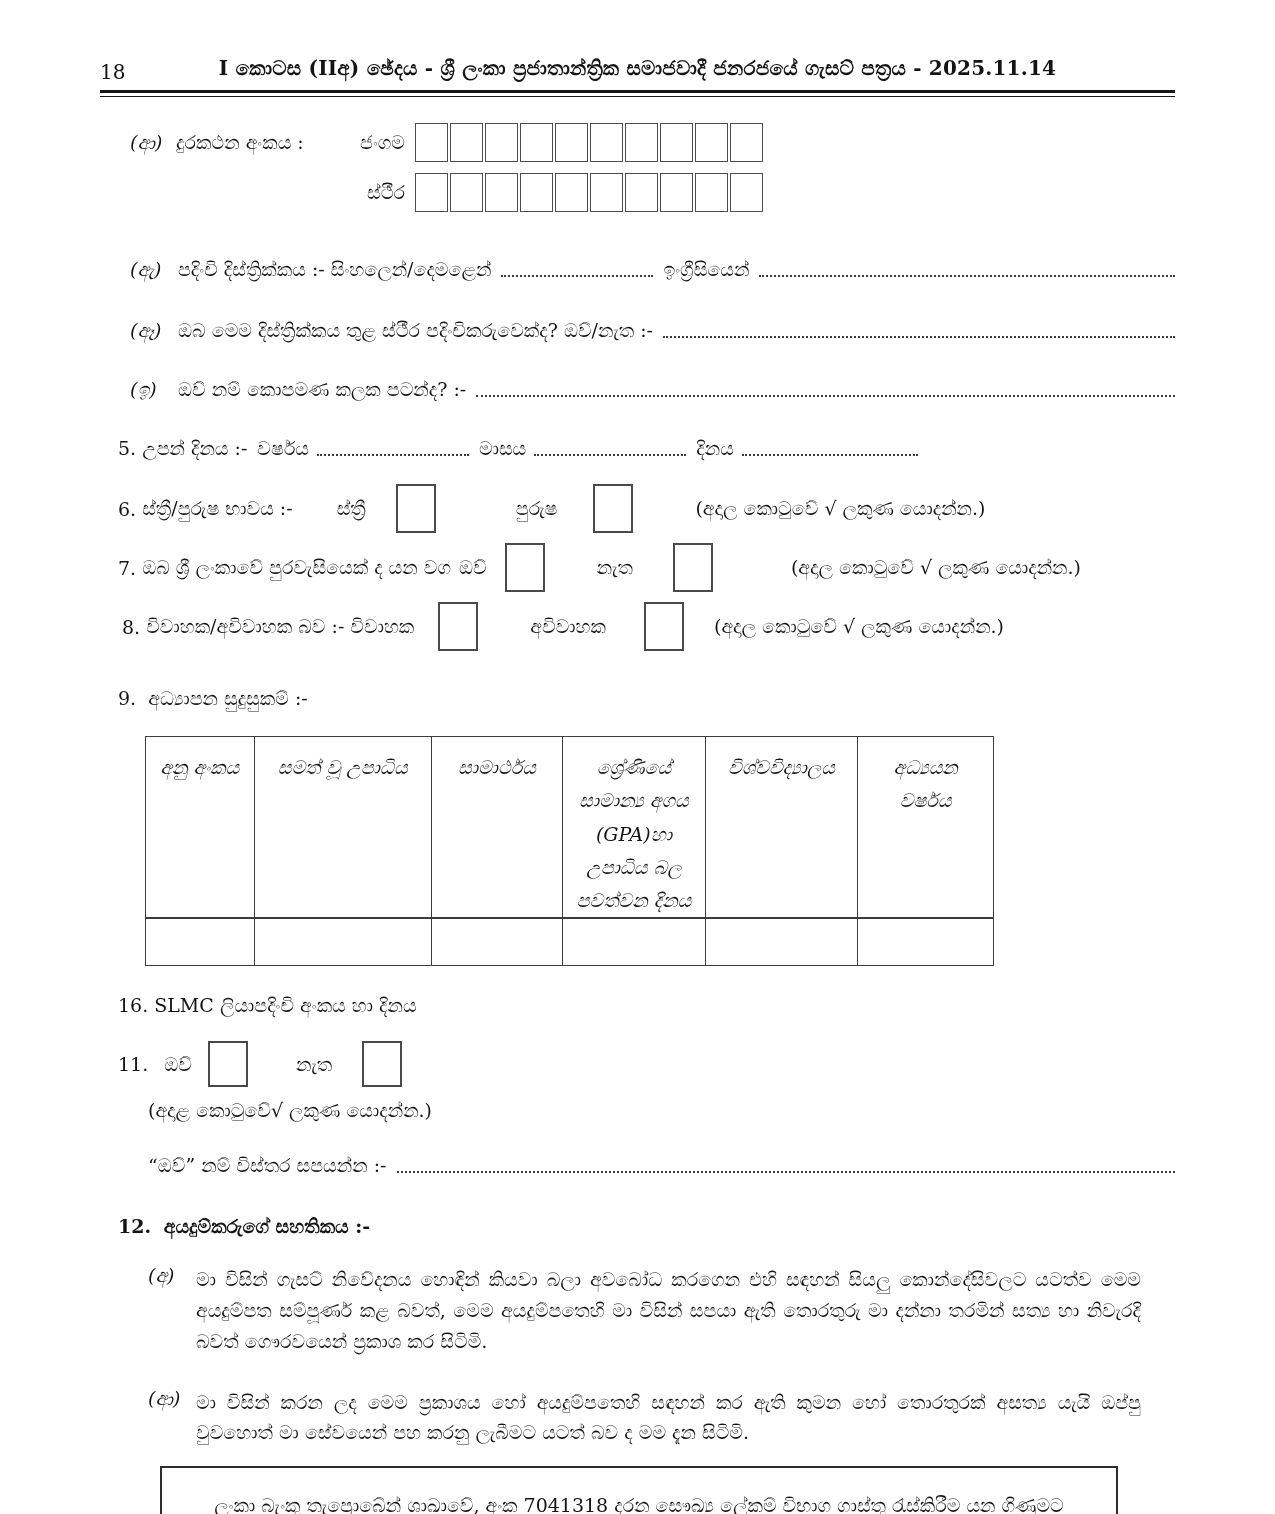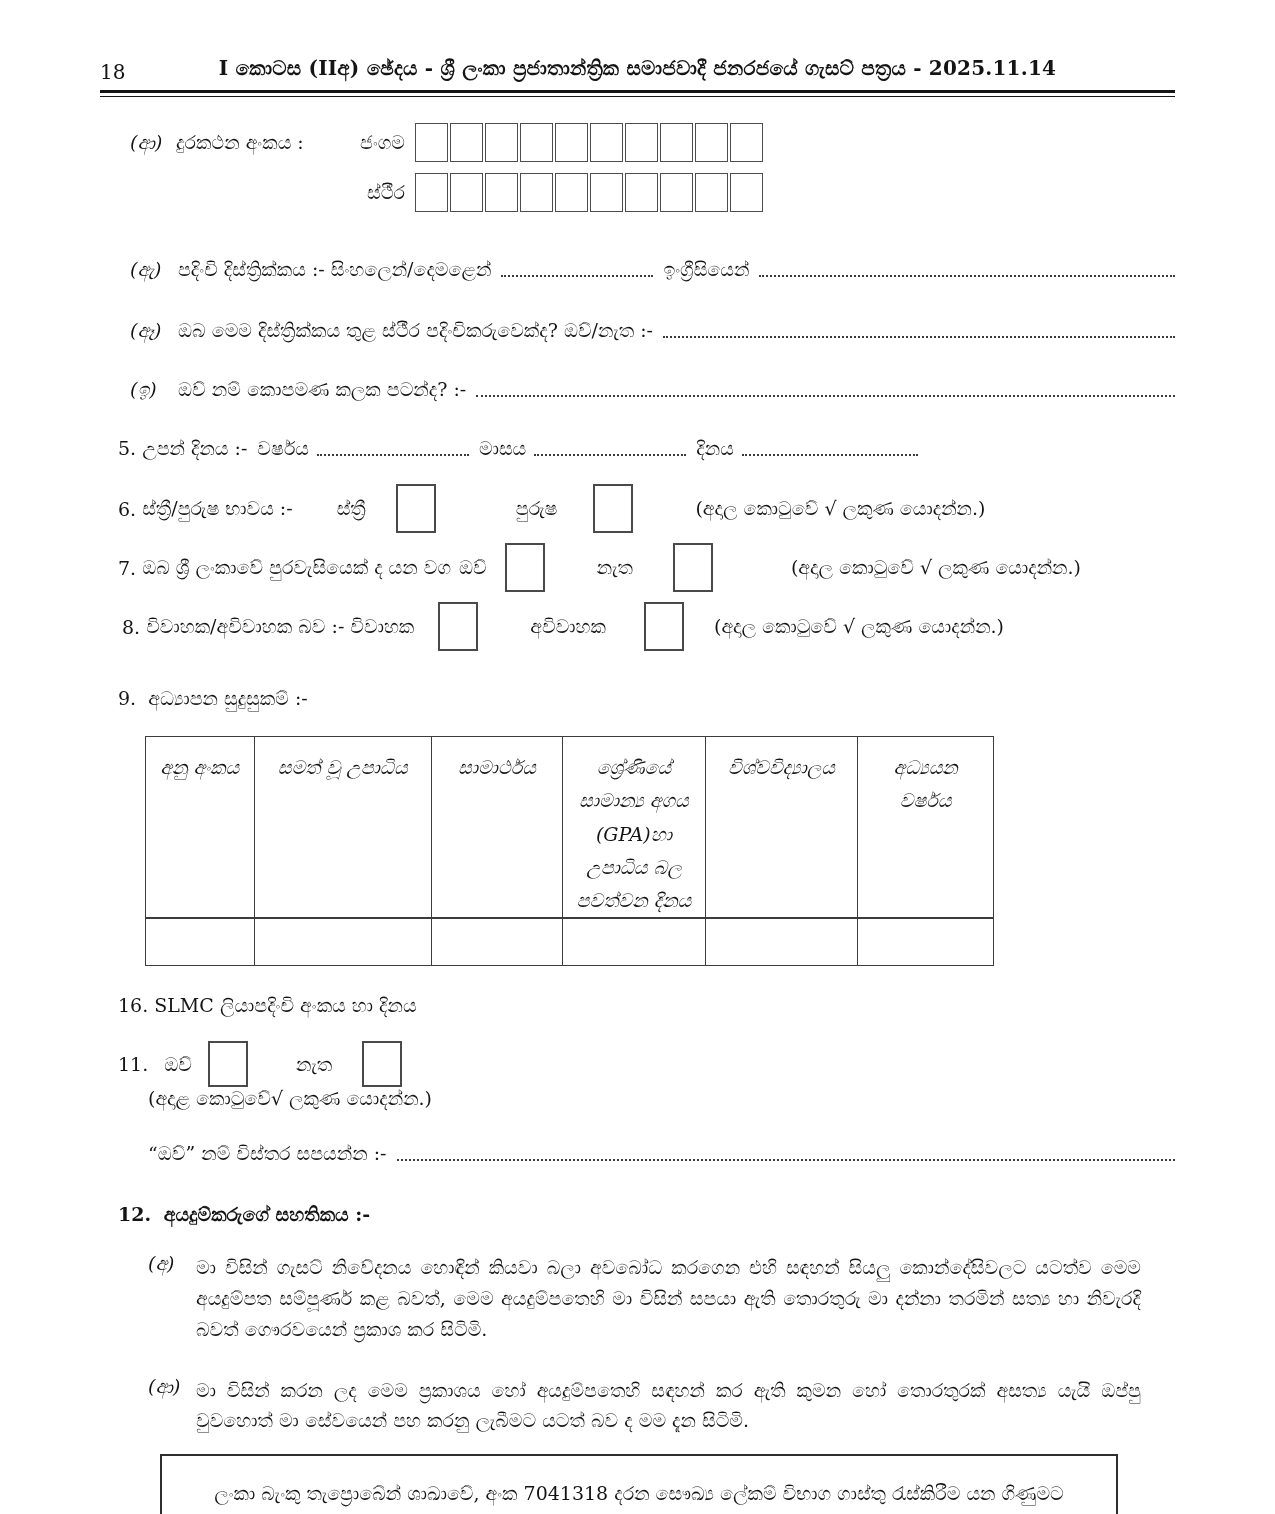--- a/index.html
+++ b/index.html
@@ -211,21 +211,21 @@
     <span>SLMC ලියාපදිංචි අංකය හා දිනය</span>
   </div>
 
   <div class="cbline" style="margin-top:24px">
     <span class="num">11.</span>
     <span style="margin-left:10px">ඔව්</span>
     <span class="cb-small" style="margin-left:16px"></span>
     <span style="margin-left:48px">නැත</span>
     <span class="cb-small" style="margin-left:30px"></span>
   </div>
-  <div class="note-line" style="margin-top:0">(අදාළ කොටුවේ√ ලකුණ යොදන්න.)</div>
+  <div class="note-line" style="margin-top:12px">(අදාළ කොටුවේ√ ලකුණ යොදන්න.)</div>
 
   <div class="qline" style="margin-left:48px;margin-top:32px">
     <span>“ඔව්” නම් විස්තර සපයන්න :-</span>
     <span class="dots dots-flex gap-l"></span>
   </div>
 
   <div class="cert-heading">
     <span class="num">12.</span>
     <span>අයදුම්කරුගේ සහතිකය :-</span>
   </div>

